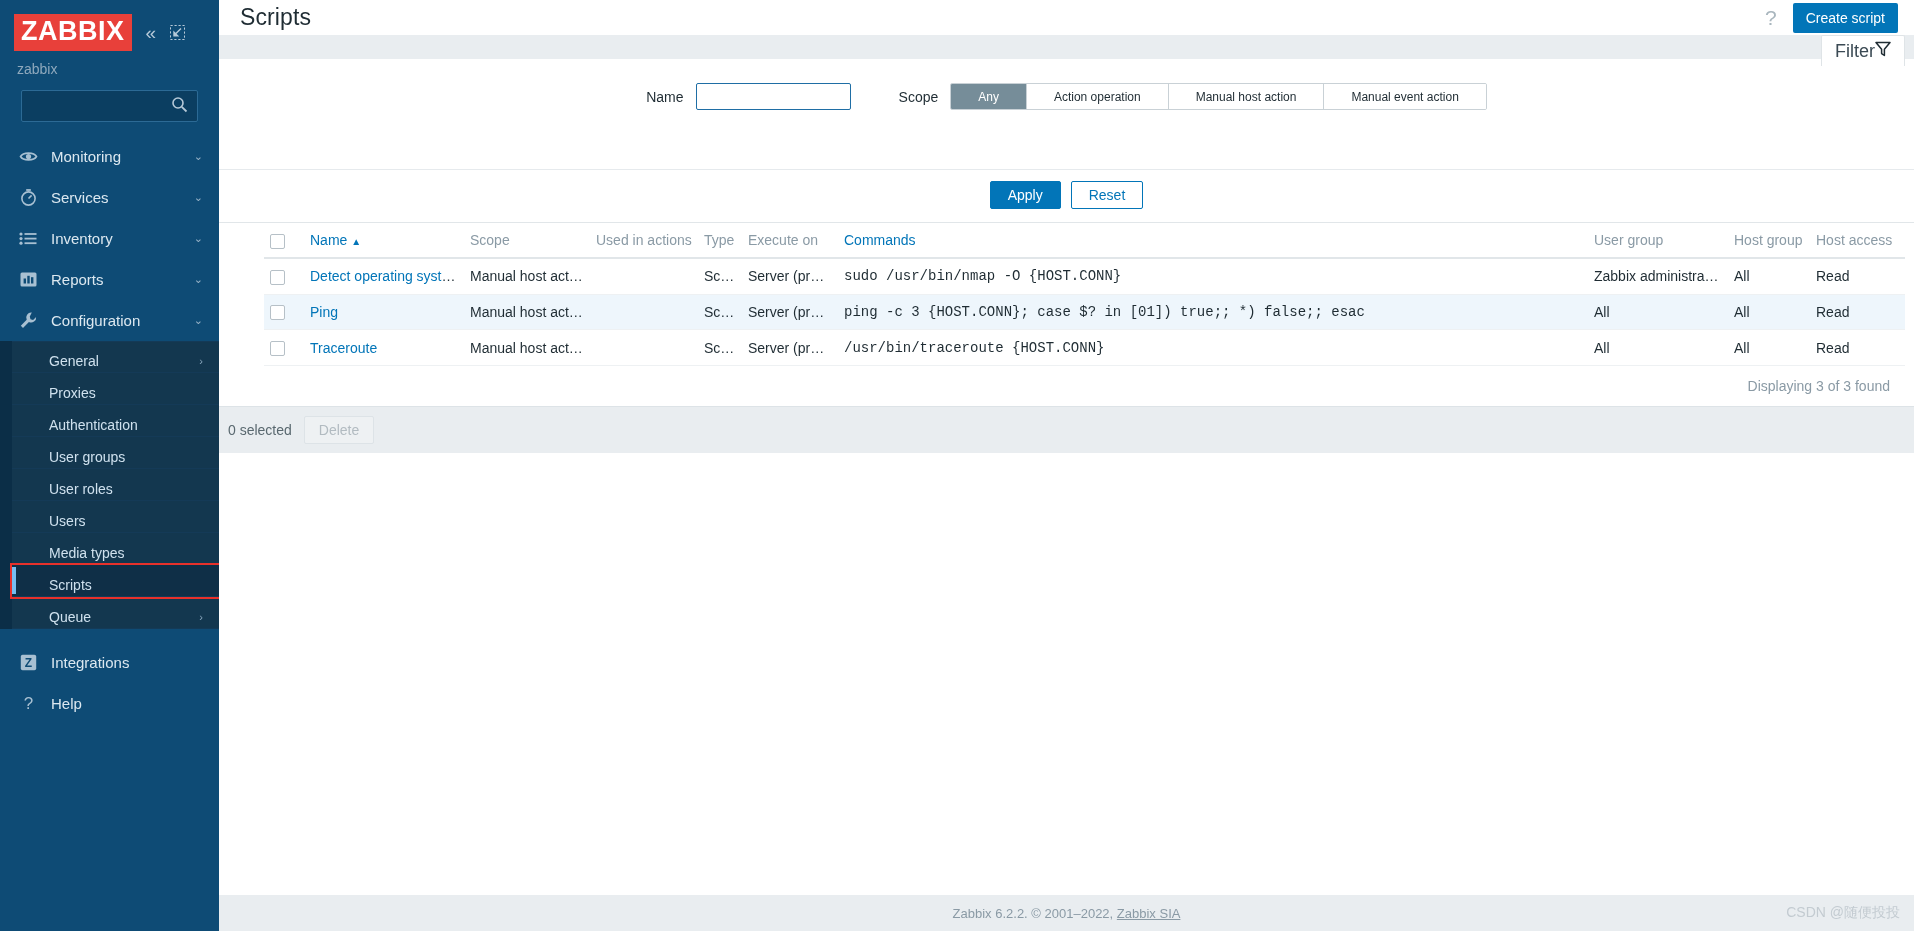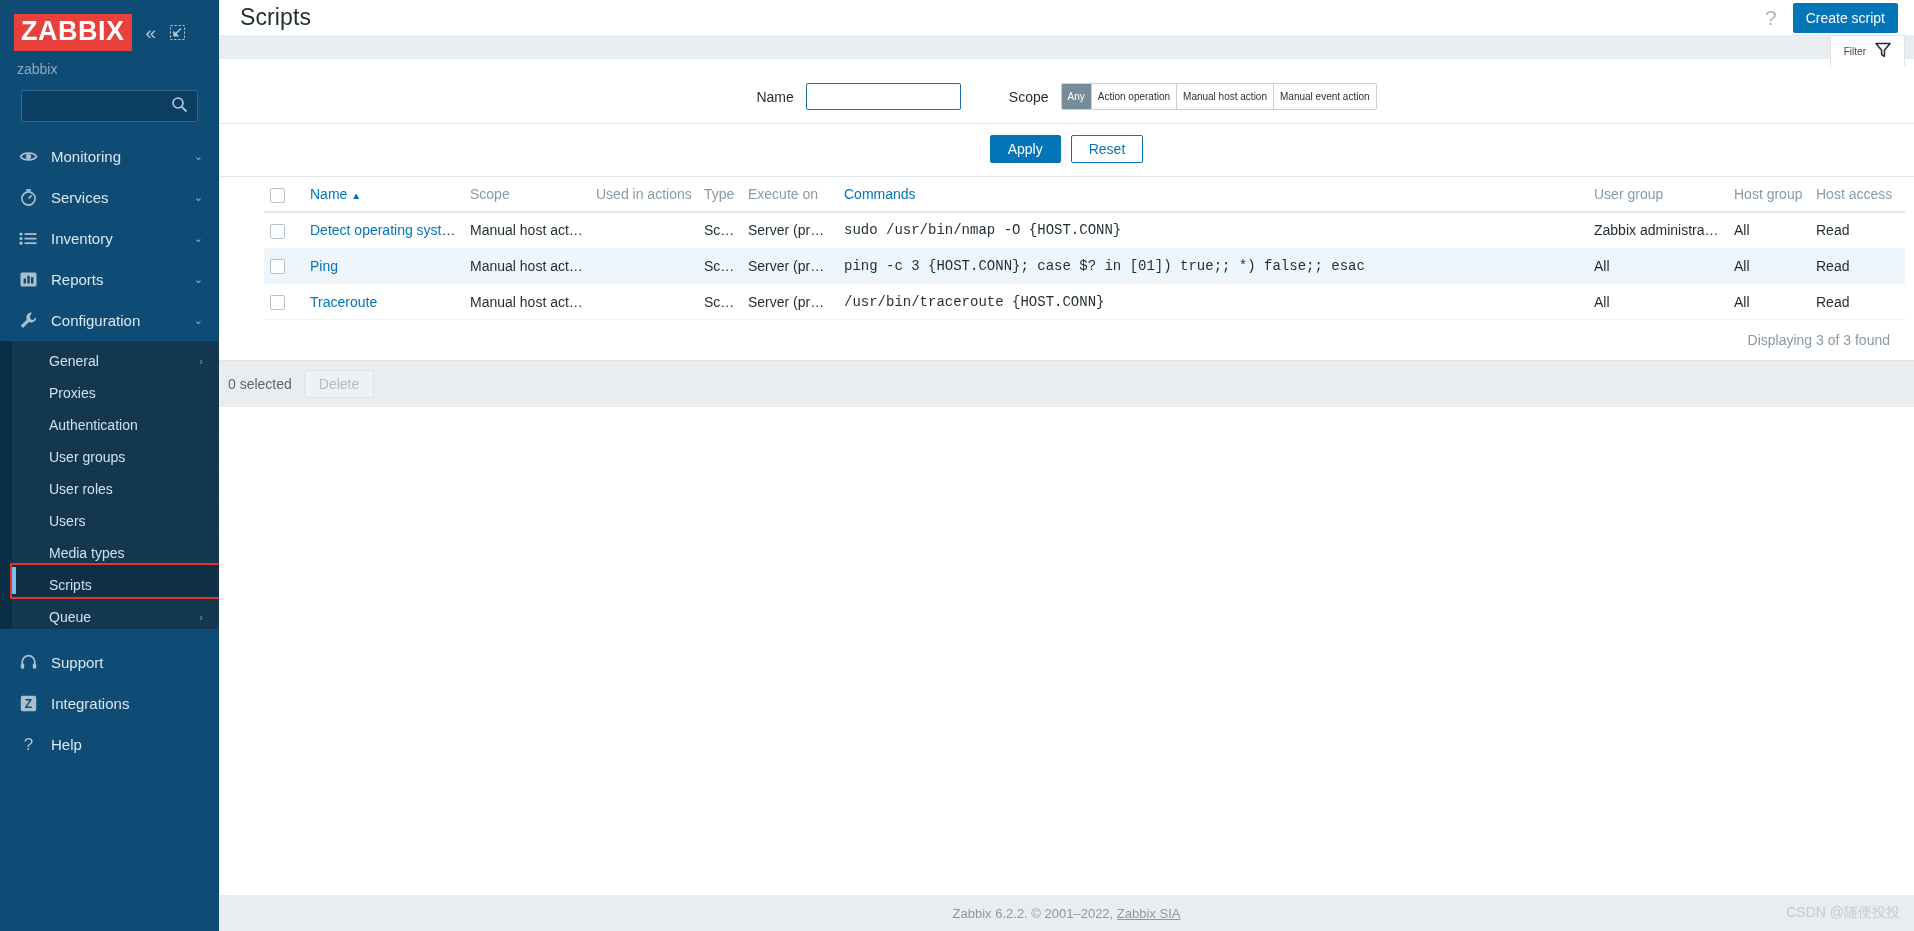--- a/index.html
+++ b/index.html
@@ -114,22 +114,22 @@
     padding: 7px 13px; font-size: 14px; cursor: pointer;
     font-family: "Liberation Sans", sans-serif;
   }
 
   .filter-tabrow {
     height: 24px; background: #e9edf0; position: relative; flex-shrink: 0;
   }
   .filter-tab {
     position: absolute; right: 9px; top: 0;
     background: #fff; border: 1px solid #dfe4e7; border-bottom: none;
-    height: 31px; padding: 0 13px; display: flex; align-items: center; gap: 9px;
-    font-size: 10px; color: #3b4a54; cursor: pointer; border-radius: 2px 2px 0 0;
+    height: 31px; padding: 0 13px; display: flex; align-items: center; 
+    font-size: 18px; color: #3b4a54; cursor: pointer; border-radius: 2px 2px 0 0;
   }
   .filter-tab .ft-label { color: #3b4a54; }
 
   .filter-panel {
     background: #fff; flex-shrink: 0;
     padding: 14px 0 0 0;
     border-bottom: 1px solid #e1e6e9;
   }
   .filter-row1 {
     display: flex; align-items: center; justify-content: center;
@@ -140,31 +140,31 @@
     width: 155px; height: 27px; border: 1px solid #1f6ea5;
     border-radius: 2px; padding: 0 6px; font-size: 14px;
     font-family: "Liberation Sans", sans-serif; outline: none; color: #1f2c33;
   }
   .scope-label { margin-left: 48px; margin-right: 12px; }
   .seg {
     display: inline-flex; border: 1px solid #c9d1d6; border-radius: 2px;
     overflow: hidden; height: 27px;
   }
   .seg-btn {
-    padding: 0 6px; height: 25px; display: flex; align-items: center;
-    font-size: 10px; color: #1f2c33; background: #fff; cursor: pointer;
+    padding: 0 27px; height: 25px; display: flex; align-items: center;
+    font-size: 12px; color: #1f2c33; background: #fff; cursor: pointer;
     border-right: 1px solid #c9d1d6;
   }
   .seg-btn:last-child { border-right: none; }
   .seg-btn.on { background: #768d99; color: #fff; }
 
   .filter-actions {
     border-top: 1px solid #e6eaed;
     display: flex; align-items: center; justify-content: center;
-    gap: 10px; padding: 11px 0 13px 0;
+    gap: 10px; padding: 11px 0 13px 0; margin-top: 46px;
   }
   .btn-apply {
     background: #0275b8; color: #fff; border: 1px solid #0275b8;
     border-radius: 2px; padding: 5px 17px; font-size: 14px; cursor: pointer;
     font-family: "Liberation Sans", sans-serif;
   }
   .btn-reset {
     background: #fff; color: #0275b8; border: 1px solid #0275b8;
     border-radius: 2px; padding: 5px 17px; font-size: 14px; cursor: pointer;
     font-family: "Liberation Sans", sans-serif;
@@ -356,30 +356,20 @@
         <div class="sub-item selected annotated">
           <span class="si-label">Scripts</span>
         </div>
         <div class="sub-item">
           <span class="si-label">Queue</span>
           <span class="si-chev">›</span>
         </div>
       </div>
 
       <div class="nav-bottom">
-        <div class="nav-item">
-          <span class="ni-icon">
-            <svg width="19" height="19" viewBox="0 0 19 19">
-              <path d="M3.2 11 V9 a6.3 6.3 0 0 1 12.6 0 v2" fill="none" stroke="currentColor" stroke-width="1.7"></path>
-              <rect x="1.8" y="10.2" width="3.4" height="5.6" rx="1.6" fill="currentColor"></rect>
-              <rect x="13.8" y="10.2" width="3.4" height="5.6" rx="1.6" fill="currentColor"></rect>
-            </svg>
-          </span>
-          <span class="ni-label">Support</span>
-        </div>
         <div class="nav-item">
           <span class="ni-icon">
             <svg width="19" height="19" viewBox="0 0 19 19">
               <rect x="1.8" y="1.8" width="15.4" height="15.4" rx="1.8" fill="currentColor"></rect>
               <text x="9.5" y="14" text-anchor="middle" font-size="12" font-weight="700" font-family="Liberation Sans, sans-serif" fill="#0e4b75">Z</text>
             </svg>
           </span>
           <span class="ni-label">Integrations</span>
         </div>
         <div class="nav-item">

